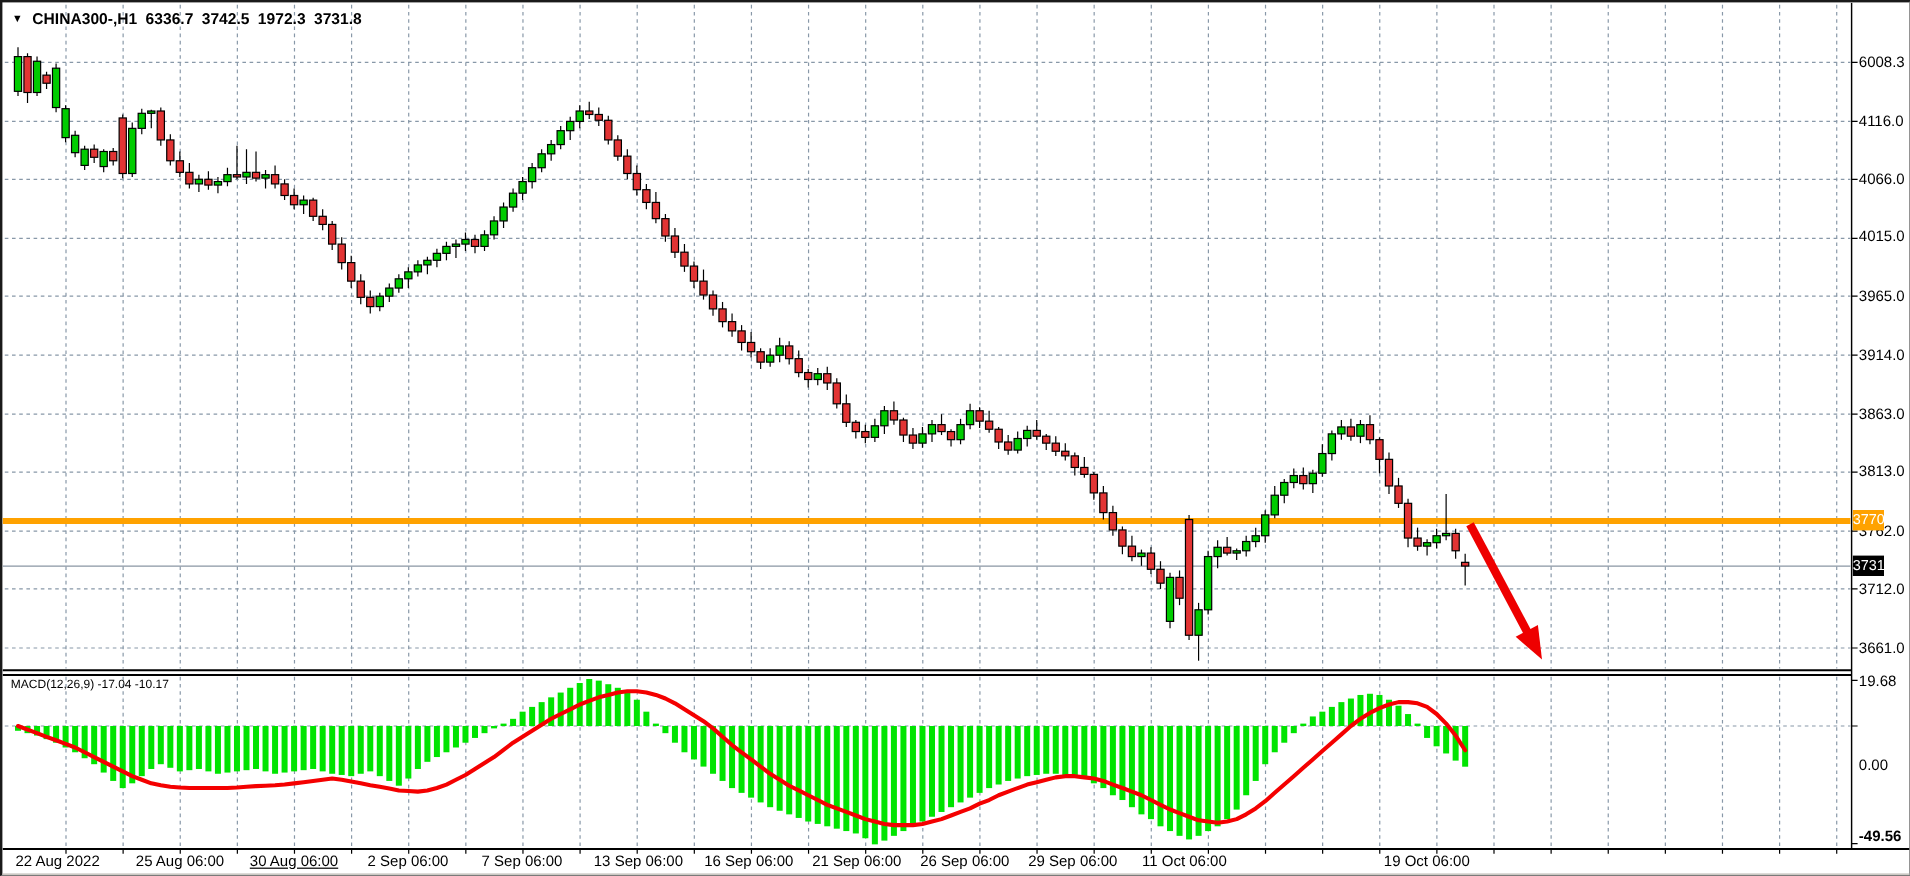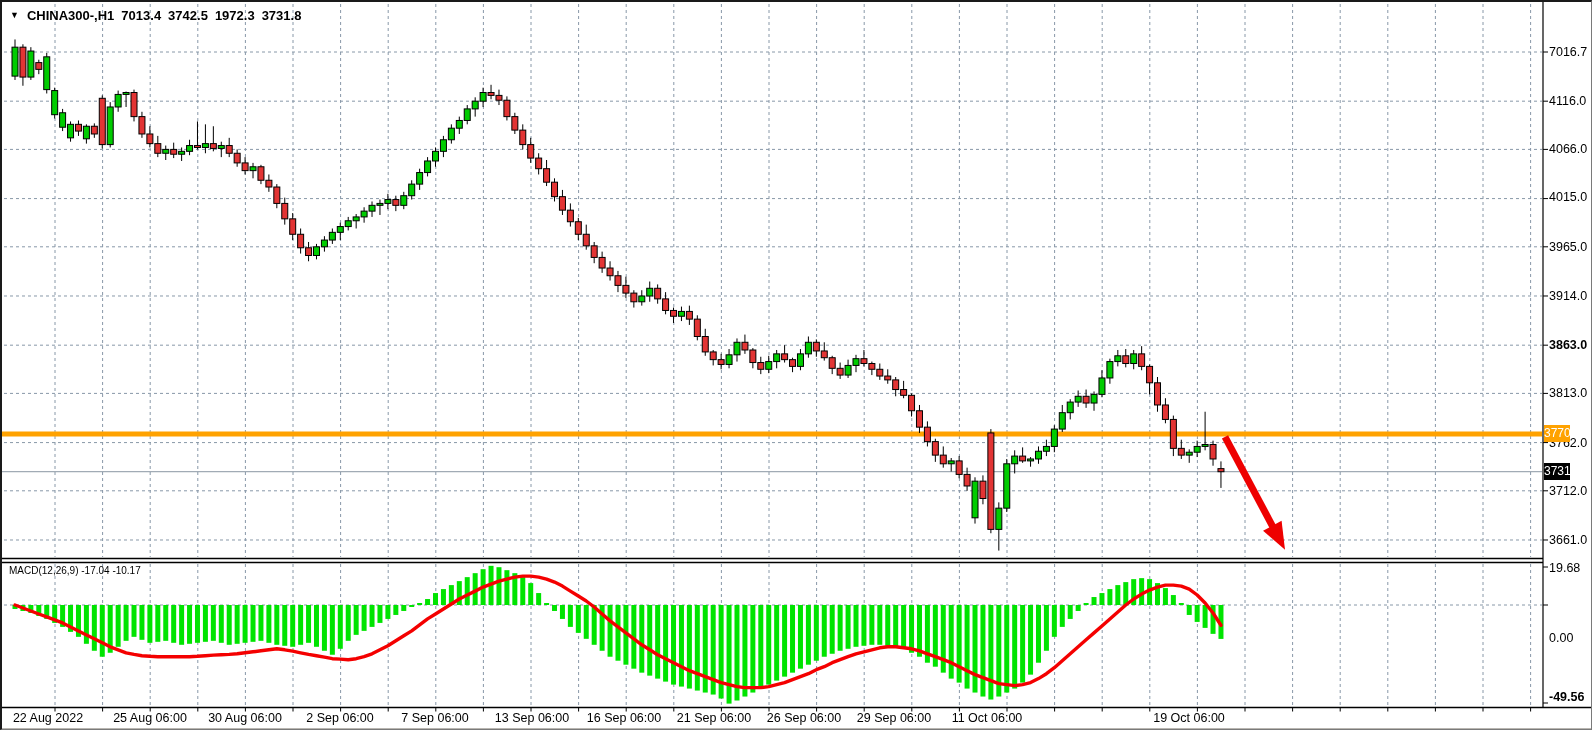--- a/index.html
+++ b/index.html
@@ -644,50 +644,50 @@
       </g>
       <g>
         <line x1="1223" y1="434.79560000000004" x2="1272.2014984560406" y2="527.3229539664608" stroke="#ee0000" stroke-width="7"></line>
         <polygon points="1283,547.6304 1261.0527076069973,528.7209749263485 1279.5942887680546,518.8614735166465" fill="#ee0000"></polygon>
       </g>
     </svg>
 
   <div class="sym-header">
     <span class="tri">▼</span>
     <span>CHINA300-,H1</span>
-    <span>7013.4</span>
+    <span>6336.7</span>
     <span>3742.5</span>
     <span>1972.3</span>
     <span>3731.8</span>
   </div>
 
   <div class="macd-header">MACD(12,26,9) -17.04 -10.17</div>
 
   <div id="price-axis">
-      <div class="axis-label" style="top: 43px;">7016.7</div>
+      <div class="axis-label" style="top: 43px;">6008.3</div>
       <div class="axis-label" style="top: 92.1844px;">4116.0</div>
       <div class="axis-label" style="top: 140.404px;">4066.0</div>
       <div class="axis-label" style="top: 188px;">4015.0</div>
       <div class="axis-label" style="top: 237.809px;">3965.0</div>
       <div class="axis-label" style="top: 286.993px;">3914.0</div>
-      <div class="axis-label" style="top: 336.178px; font-weight: bold;">3863.0</div>
+      <div class="axis-label" style="top: 336.178px;">3863.0</div>
       <div class="axis-label" style="top: 384.398px;">3813.0</div>
       <div class="axis-label" style="top: 433.582px;">3762.0</div>
       <div class="axis-label" style="top: 481.802px;">3712.0</div>
       <div class="axis-label" style="top: 530.986px;">3661.0</div>
     </div>
   <div id="macd-axis">
       <div class="axis-label" style="top: 559px;">19.68</div>
       <div class="axis-label" style="top: 597px; margin-top: 32px;">0.00</div>
       <div class="axis-label" style="top: 688px; font-weight: bold;">-49.56</div>
     </div>
   <div id="time-axis">
       <div class="time-label" style="left: 46px;">22 Aug 2022</div>
       <div class="time-label" style="left: 148px;">25 Aug 06:00</div>
-      <div class="time-label" style="left: 243px;">30 Aug 06:00</div>
+      <div class="time-label" style="left: 243px; text-decoration: underline;">30 Aug 06:00</div>
       <div class="time-label" style="left: 338px;">2 Sep 06:00</div>
       <div class="time-label" style="left: 433px;">7 Sep 06:00</div>
       <div class="time-label" style="left: 530px;">13 Sep 06:00</div>
       <div class="time-label" style="left: 622px;">16 Sep 06:00</div>
       <div class="time-label" style="left: 712px;">21 Sep 06:00</div>
       <div class="time-label" style="left: 802px;">26 Sep 06:00</div>
       <div class="time-label" style="left: 892px;">29 Sep 06:00</div>
       <div class="time-label" style="left: 985px; text-align: center;">11 Oct 06:00</div>
       <div class="time-label" style="left: 1100px; margin-top: 17px;">14 Oct 06:00</div>
       <div class="time-label" style="left: 1187px;">19 Oct 06:00</div>

